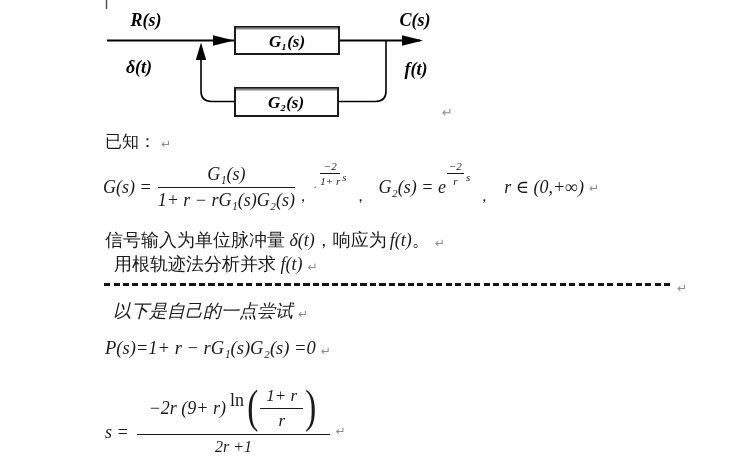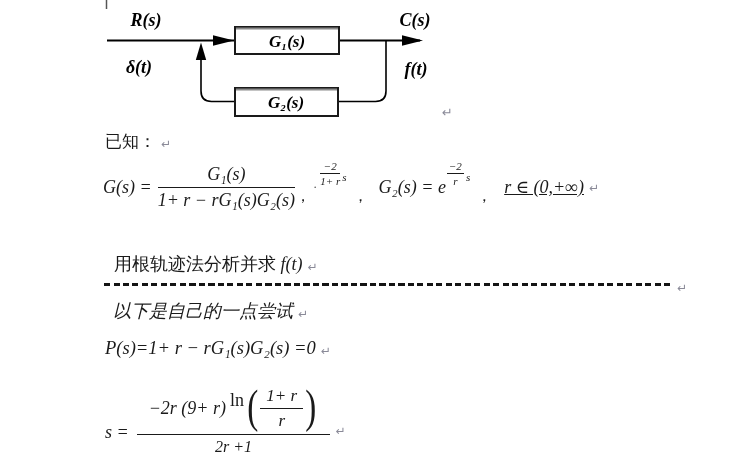--- a/index.html
+++ b/index.html
@@ -101,24 +101,27 @@
     <span class="comma" style="margin-left:6px;">，</span>
     <span style="margin-left:10px;">G₂(s) = e</span>
     <span class="exp">
       <span class="frac">
         <span class="num">−2</span>
         <span class="den">r</span>
       </span>
       <span class="exp-s">s</span>
     </span>
     <span class="comma" style="margin-left:6px;">，</span>
-    <span style="margin-left:12px;text-decoration:underline;">r ∈ (0,+∞)</span>
+    <span style="margin-left:12px;">r ∈ (0,+∞)</span>
     <span class="ret">↵</span>
   </div>
 
+  <div class="row cjk" style="top:228px;left:105px;font-size:18px;">
+    <span>信号输入为单位脉冲量 </span><span class="math">δ(t)</span><span>，响应为</span><span class="math" style="margin-left:3px;">f(t)</span><span>。</span><span class="ret">↵</span>
+  </div>
 
   <div class="row cjk" style="top:252px;left:114px;font-size:18px;">
     <span>用根轨迹法分析并求 </span><span class="math">f(t)</span><span class="ret">↵</span>
   </div>
 
   <div class="row sepwrap" style="top:283px;left:104px;">
     <div class="dashline"></div>
     <span class="ret">↵</span>
   </div>
 

